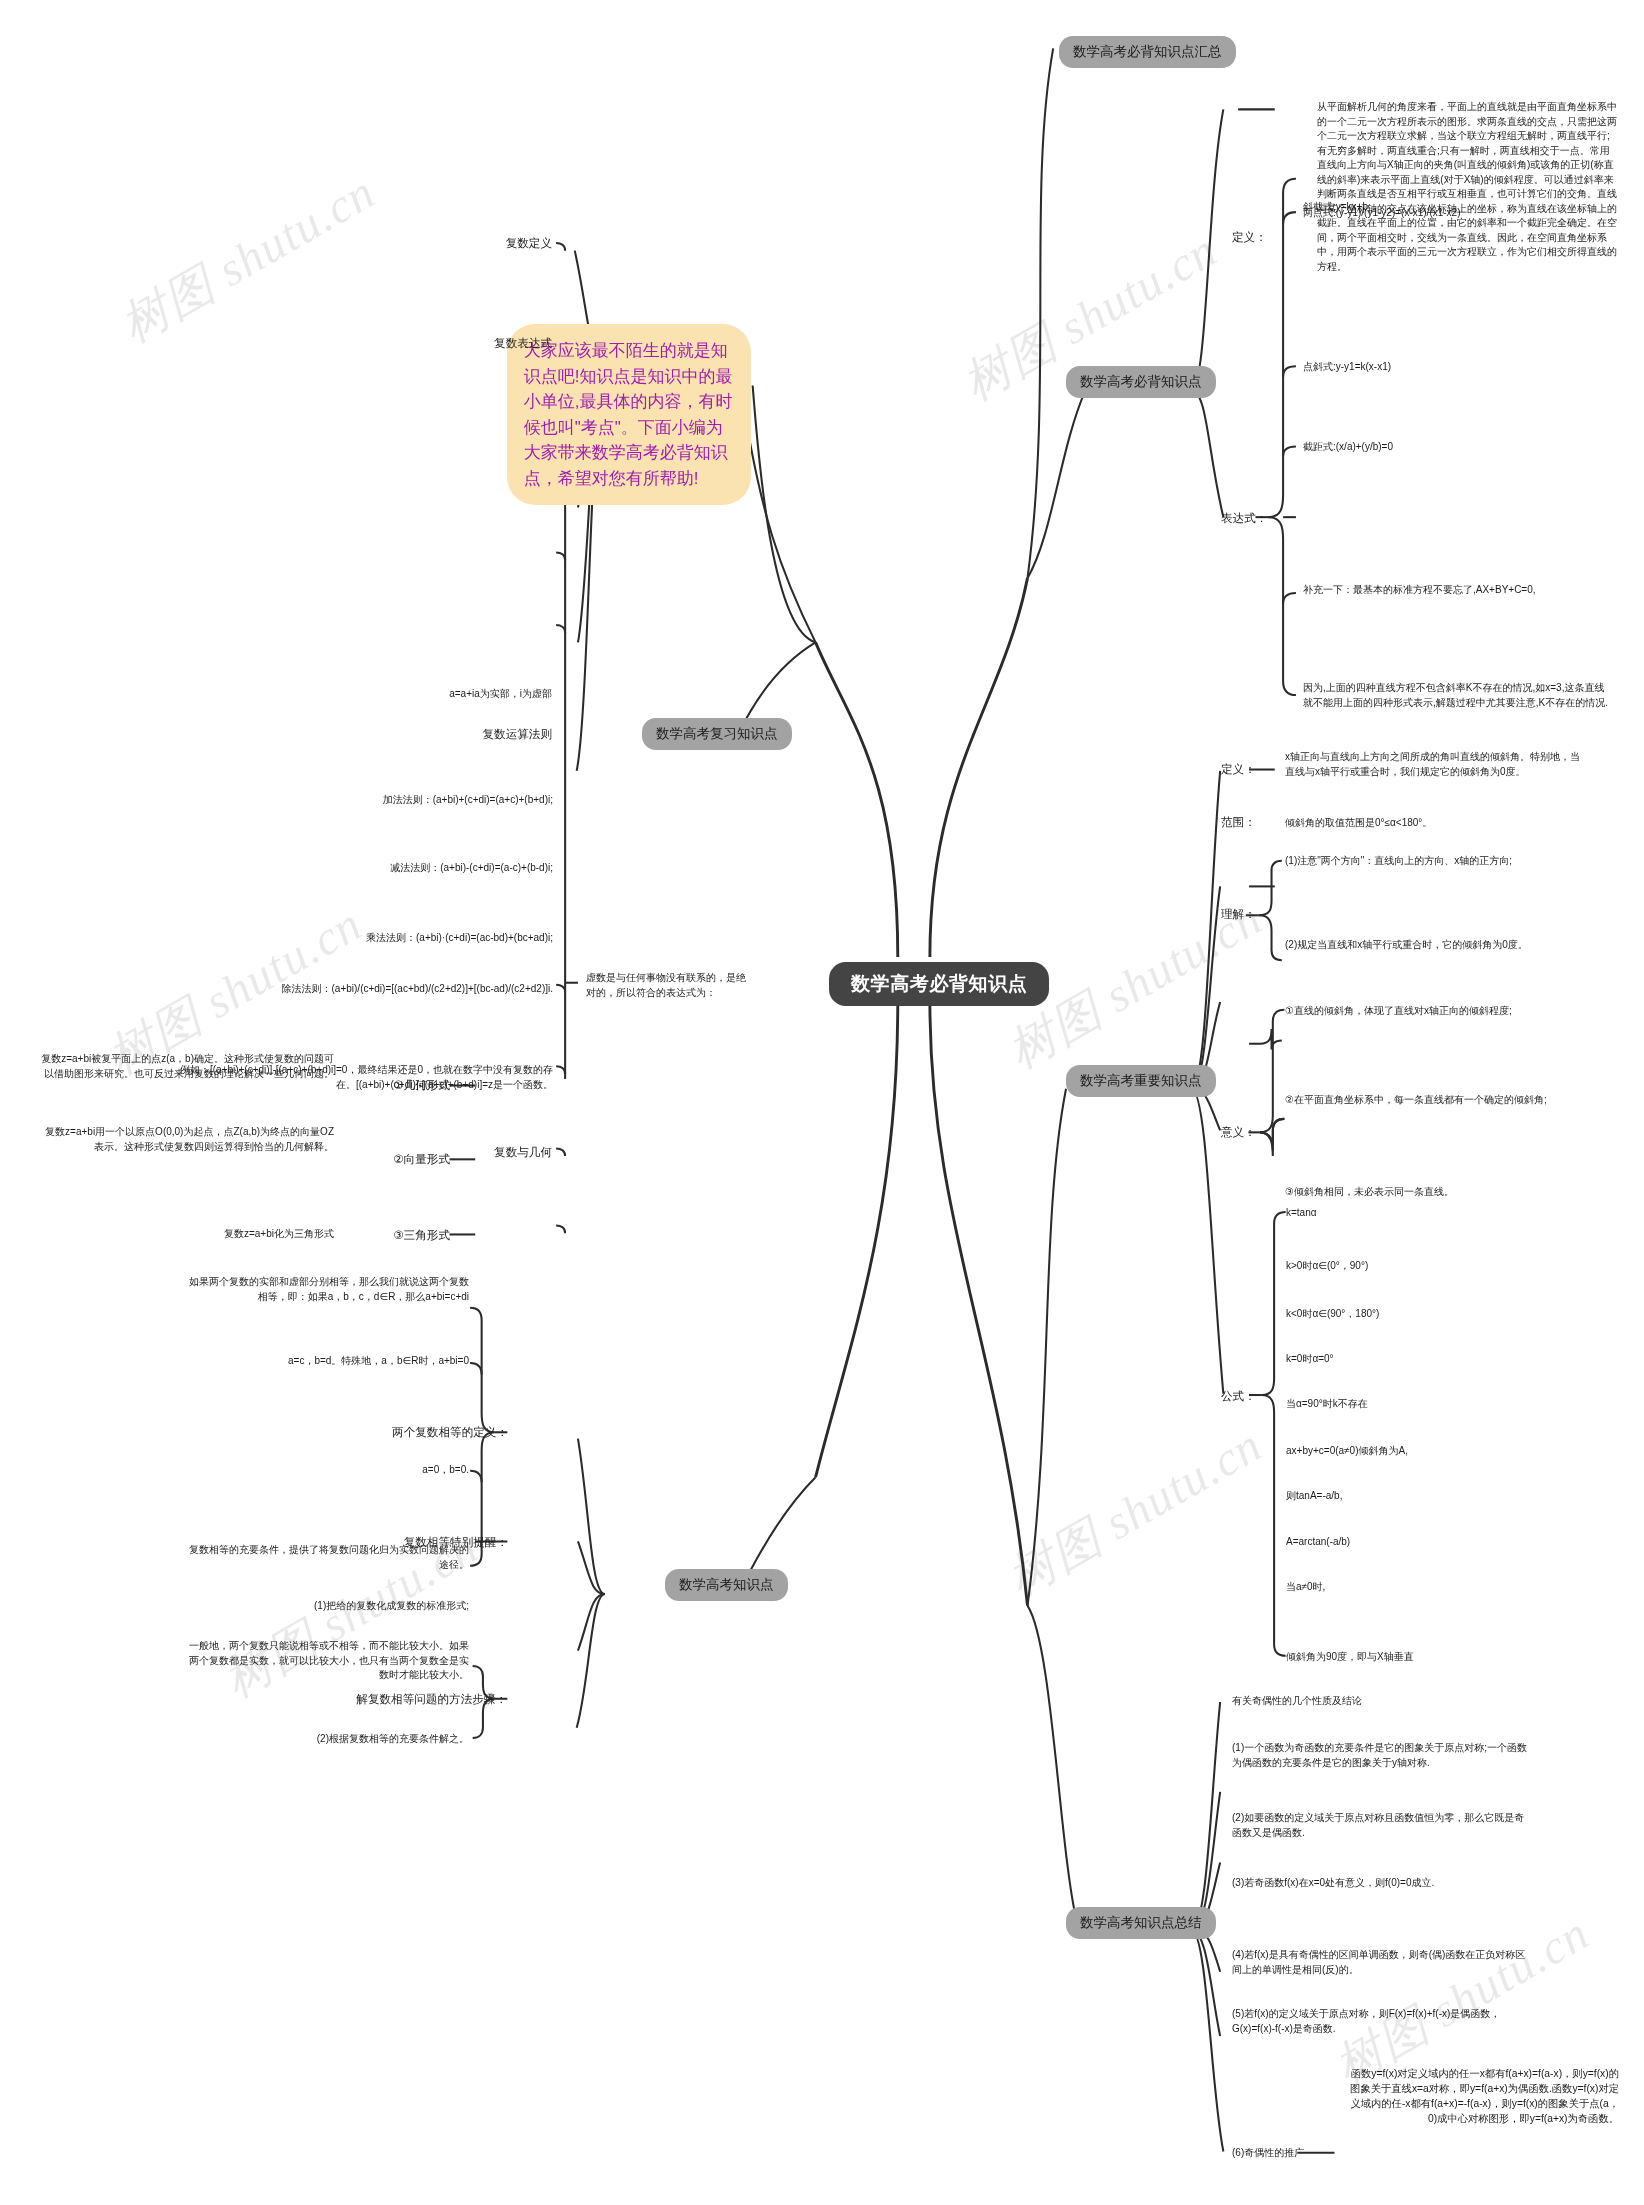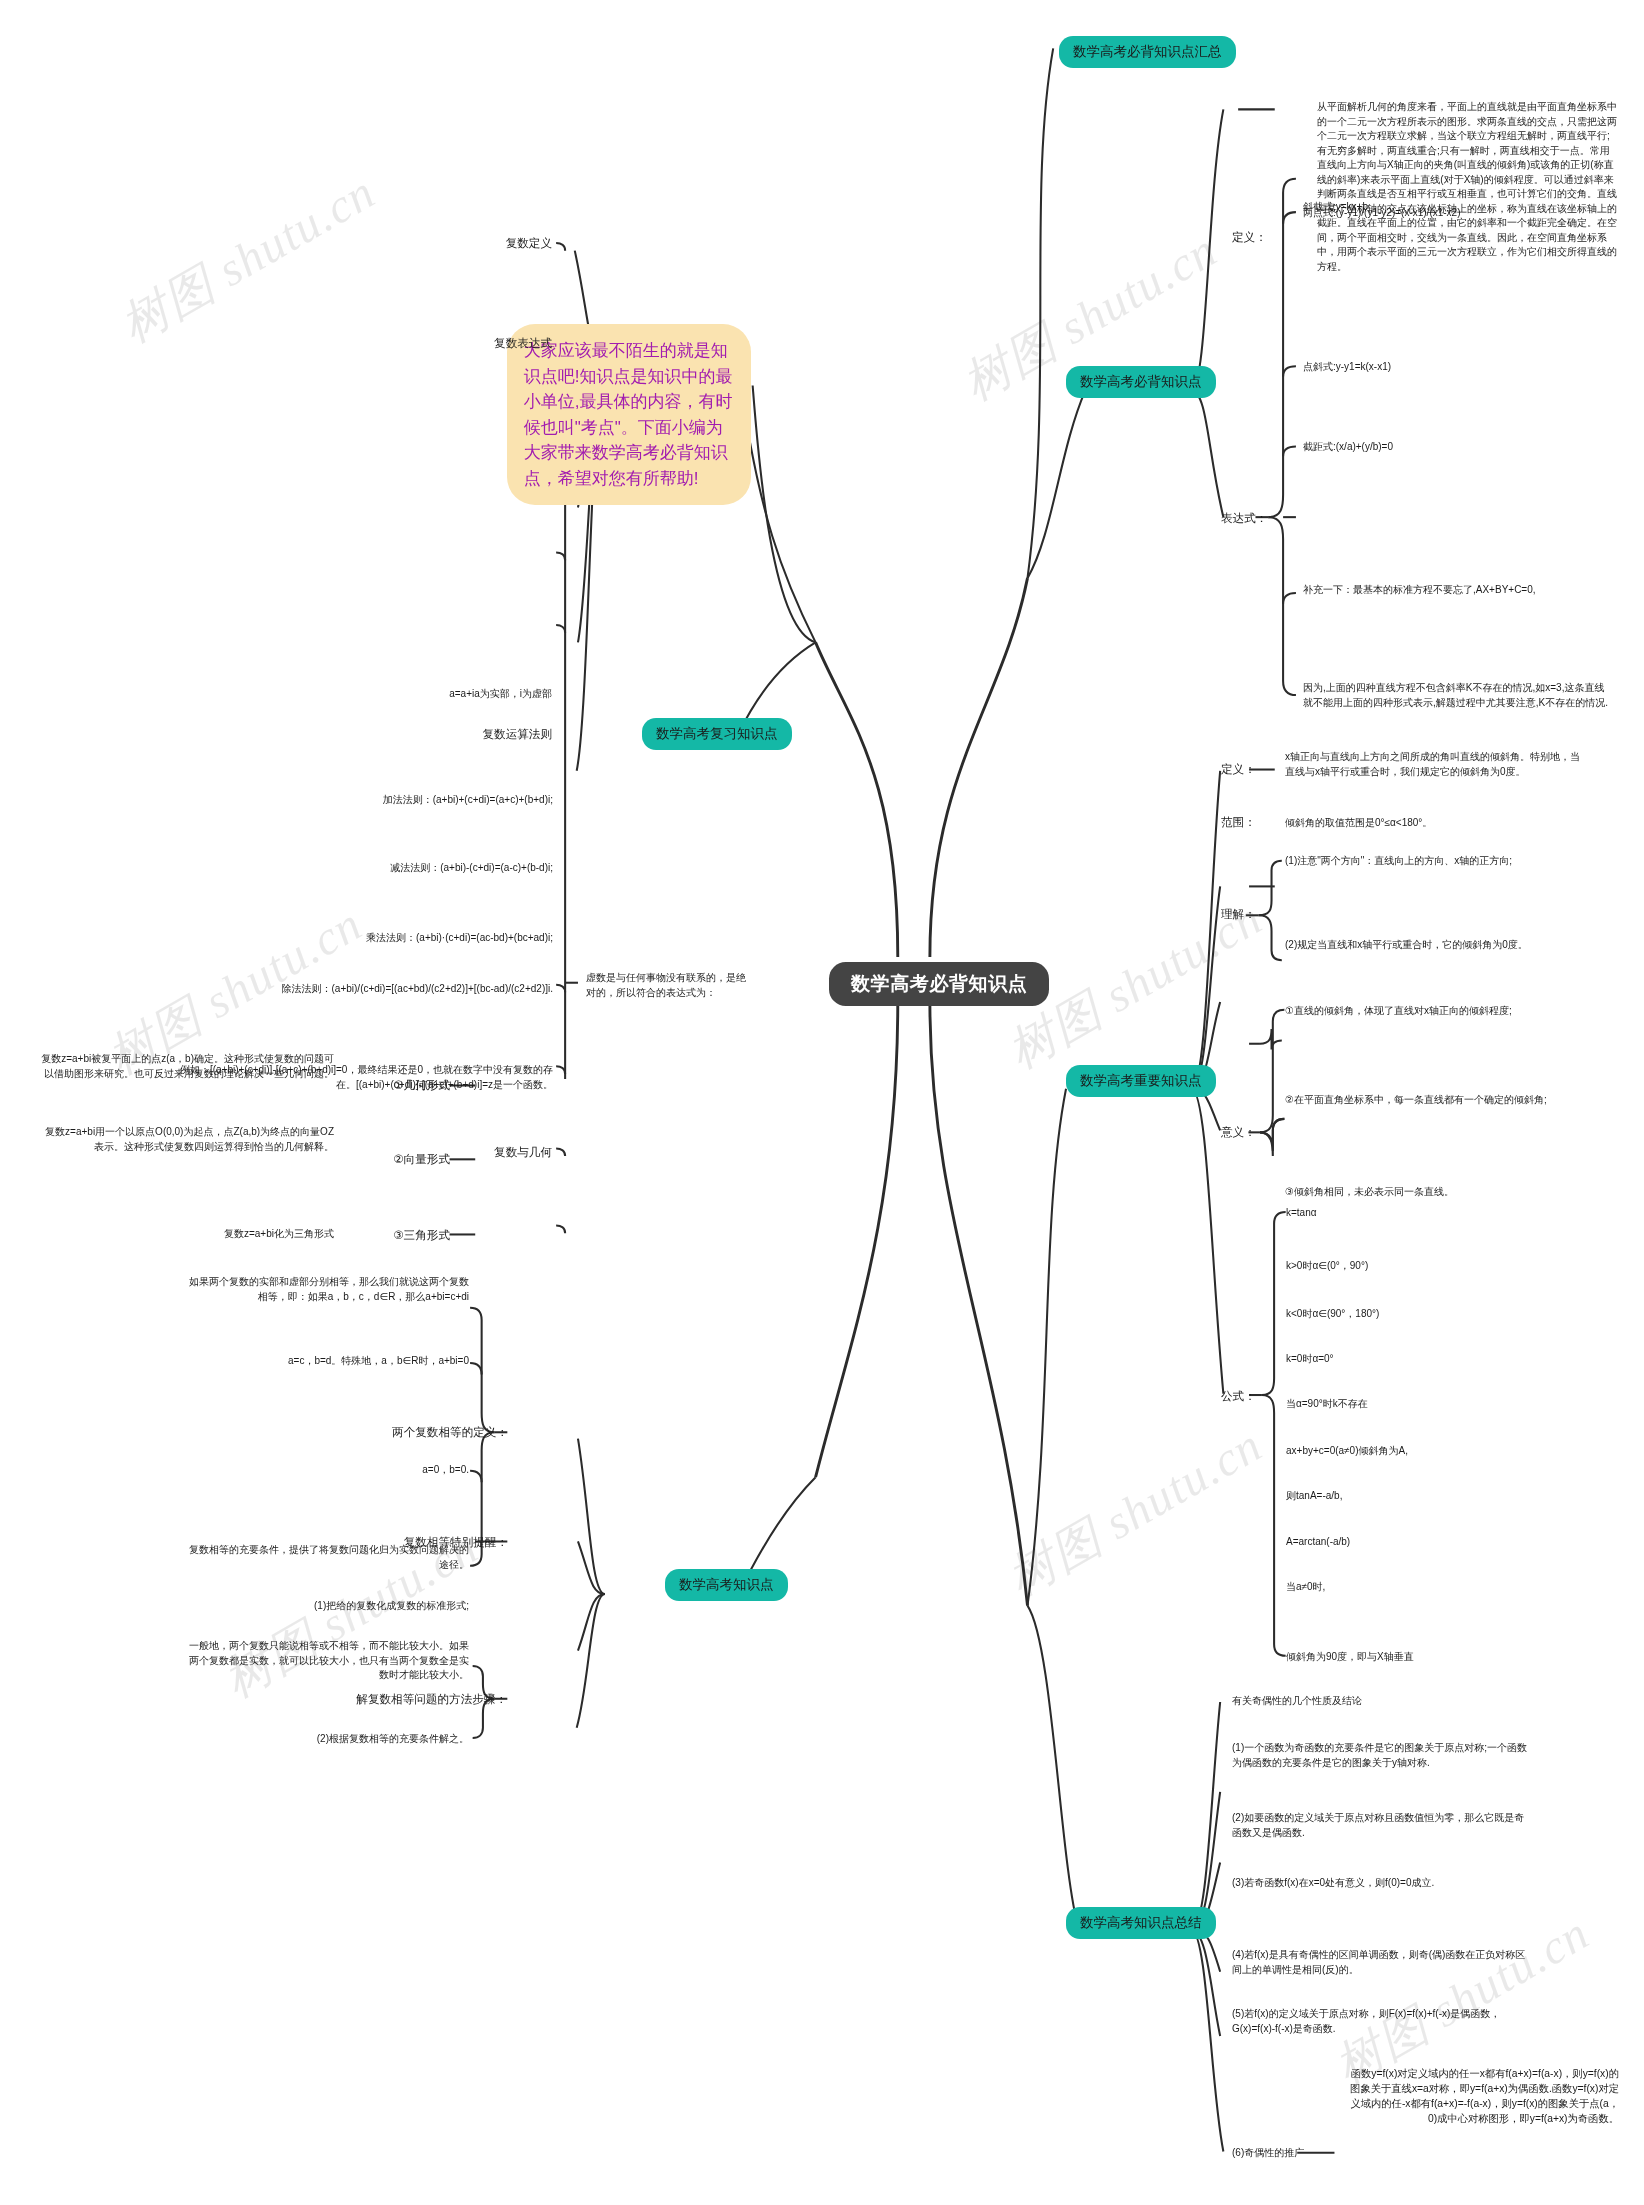--- a/index.html
+++ b/index.html
@@ -36,21 +36,21 @@
   .root {
     background:#444444; color:#ffffff;
     border-radius:16.7px;
     padding:9px 22px;
     font-size:19px; font-weight:bold;
     letter-spacing:0.6px;
     white-space:nowrap;
   }
   
   .pill {
-    background:#14b8a6;
+    background:#a3a3a3;
     border-radius:14px;
     padding:7px 14px;
     font-size:13.5px;
     white-space:nowrap;
     color:#1a1a1a;
   }
   
   .blob {
     background:#fae3b0;
     border-radius:28px;

